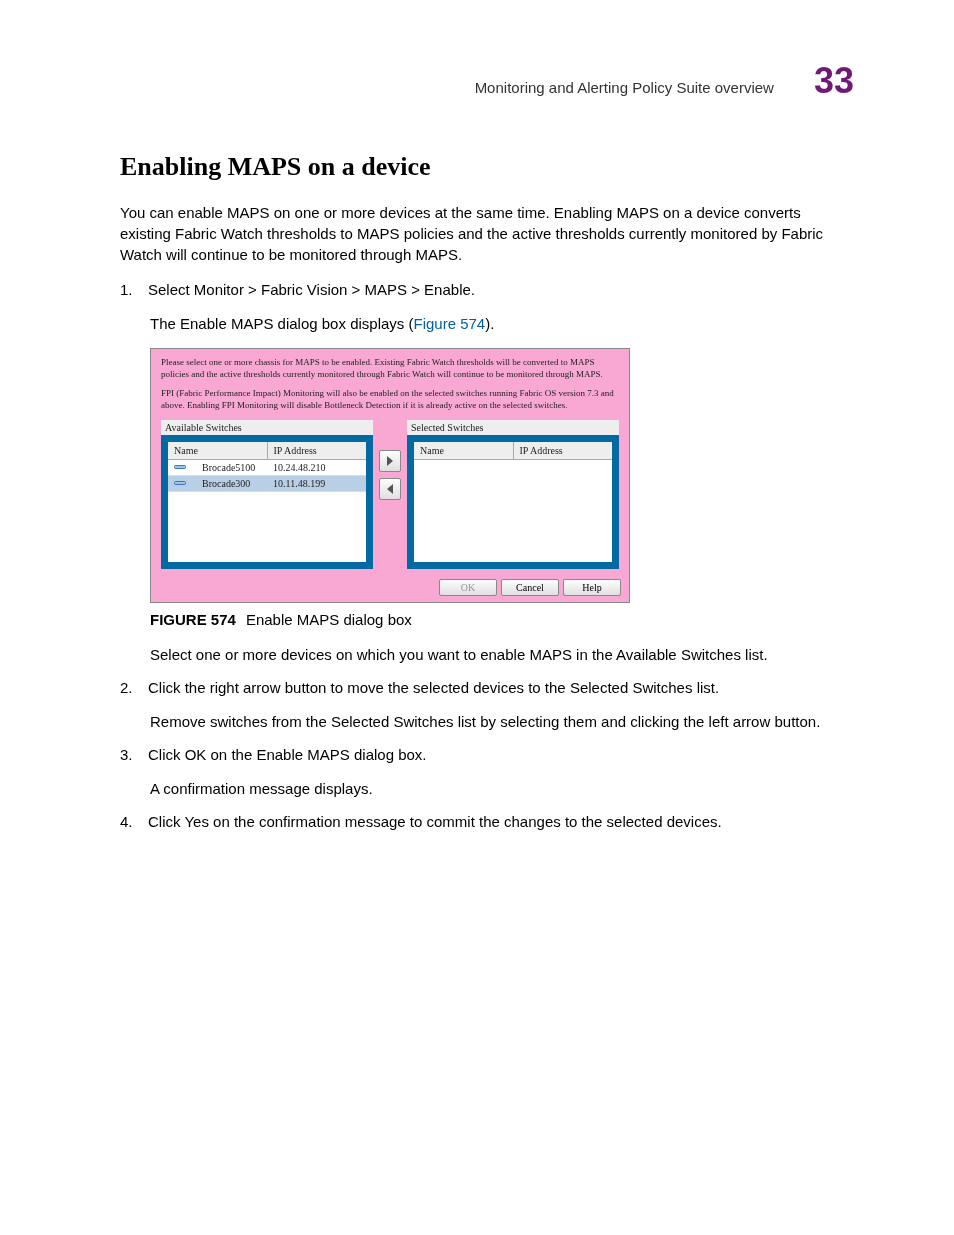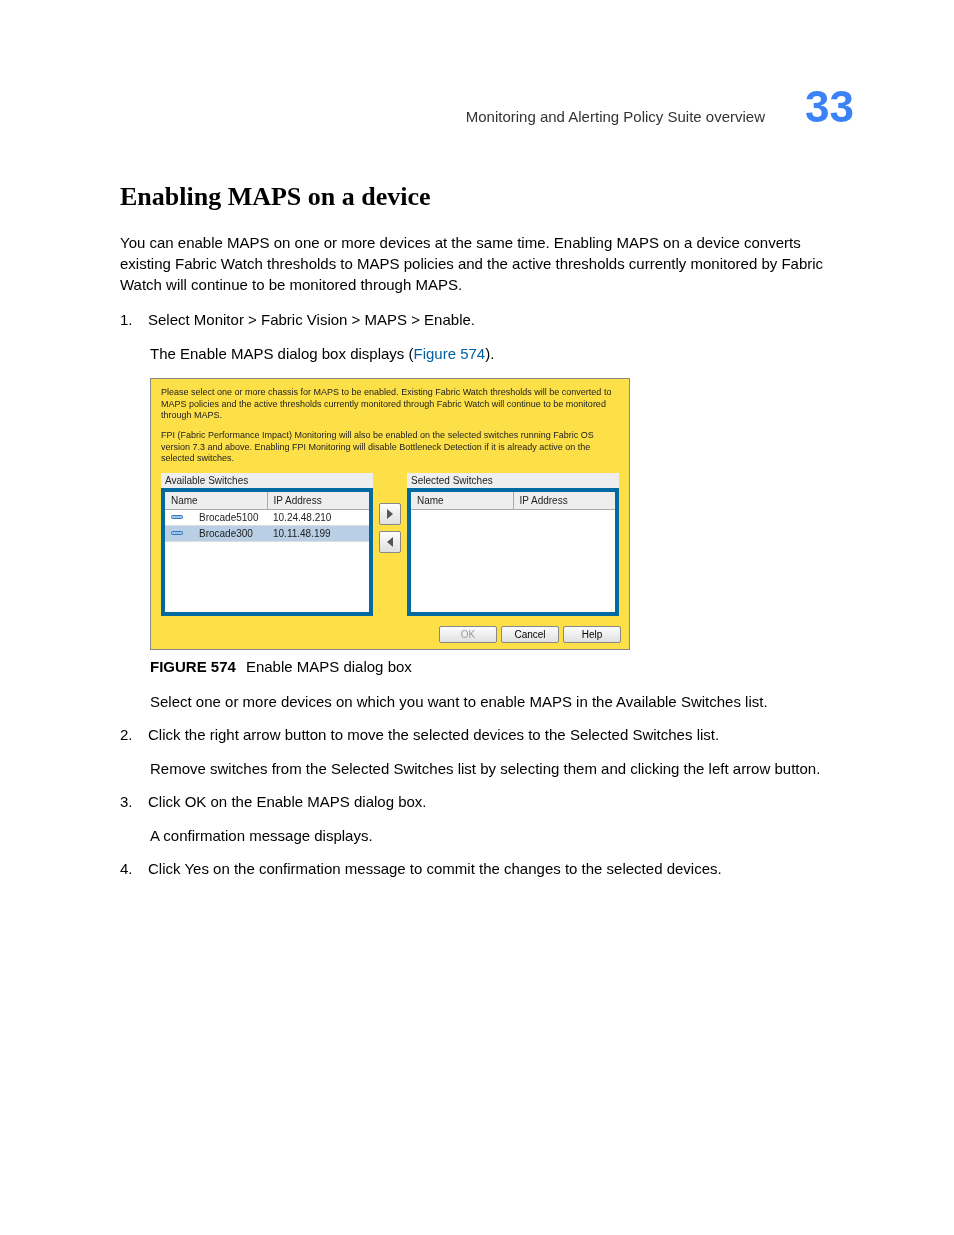--- a/index.html
+++ b/index.html
@@ -22,24 +22,23 @@
     justify-content: flex-end;
     align-items: baseline;
     gap: 40px;
     margin-bottom: 50px;
   }
   .header-title {
     font-size: 15px;
     color: #333;
   }
   .chapter-num {
-    font-size: 44px;
+    font-size: 36px;
     font-weight: bold;
-    color: #3b82f6;
-    margin-top: 22px;
+    color: #701a75;
   }
   .section-title {
     font-family: Georgia, 'Times New Roman', serif;
     font-size: 26px;
     margin: 0 0 20px 0;
   }
   .body-text {
     font-size: 15px;
     line-height: 1.4;
     margin: 0 0 16px 0;
@@ -63,43 +62,43 @@
     font-size: 15px;
     margin: 8px 0 16px 30px;
   }
   .figure-caption .label { font-weight: bold; margin-right: 10px; }
 
   
   .dialog-wrap {
     margin-left: 30px;
     margin-bottom: 0;
     border: 1px solid #888;
-    background: #fde047;
+    background: #f9a8d4;
     width: 478px;
-    font-family: Liberation Sans, sans-serif;
+    font-family: Liberation Serif, serif;
   }
   .dialog-inner {
     padding: 8px 10px 4px 10px;
     font-size: 9px;
     color: #222;
   }
   .dialog-inner p { margin: 0 0 8px 0; line-height: 1.3; }
   .tables-row {
     display: flex;
     align-items: flex-start;
     margin-top: 6px;
   }
   .tbl-block { flex: 1; }
   .tbl-title {
     font-size: 10px;
     padding: 2px 4px;
     background: #eeeeee;
   }
   .tbl {
-    border: 4px solid #0369a1;
+    border: 7px solid #0369a1;
     background: #fff;
     height: 120px;
     overflow: hidden;
     font-size: 10px;
   }
   .tbl-head {
     display: flex;
     background: #eeeeee;
     border-bottom: 1px solid #aaa;
   }

